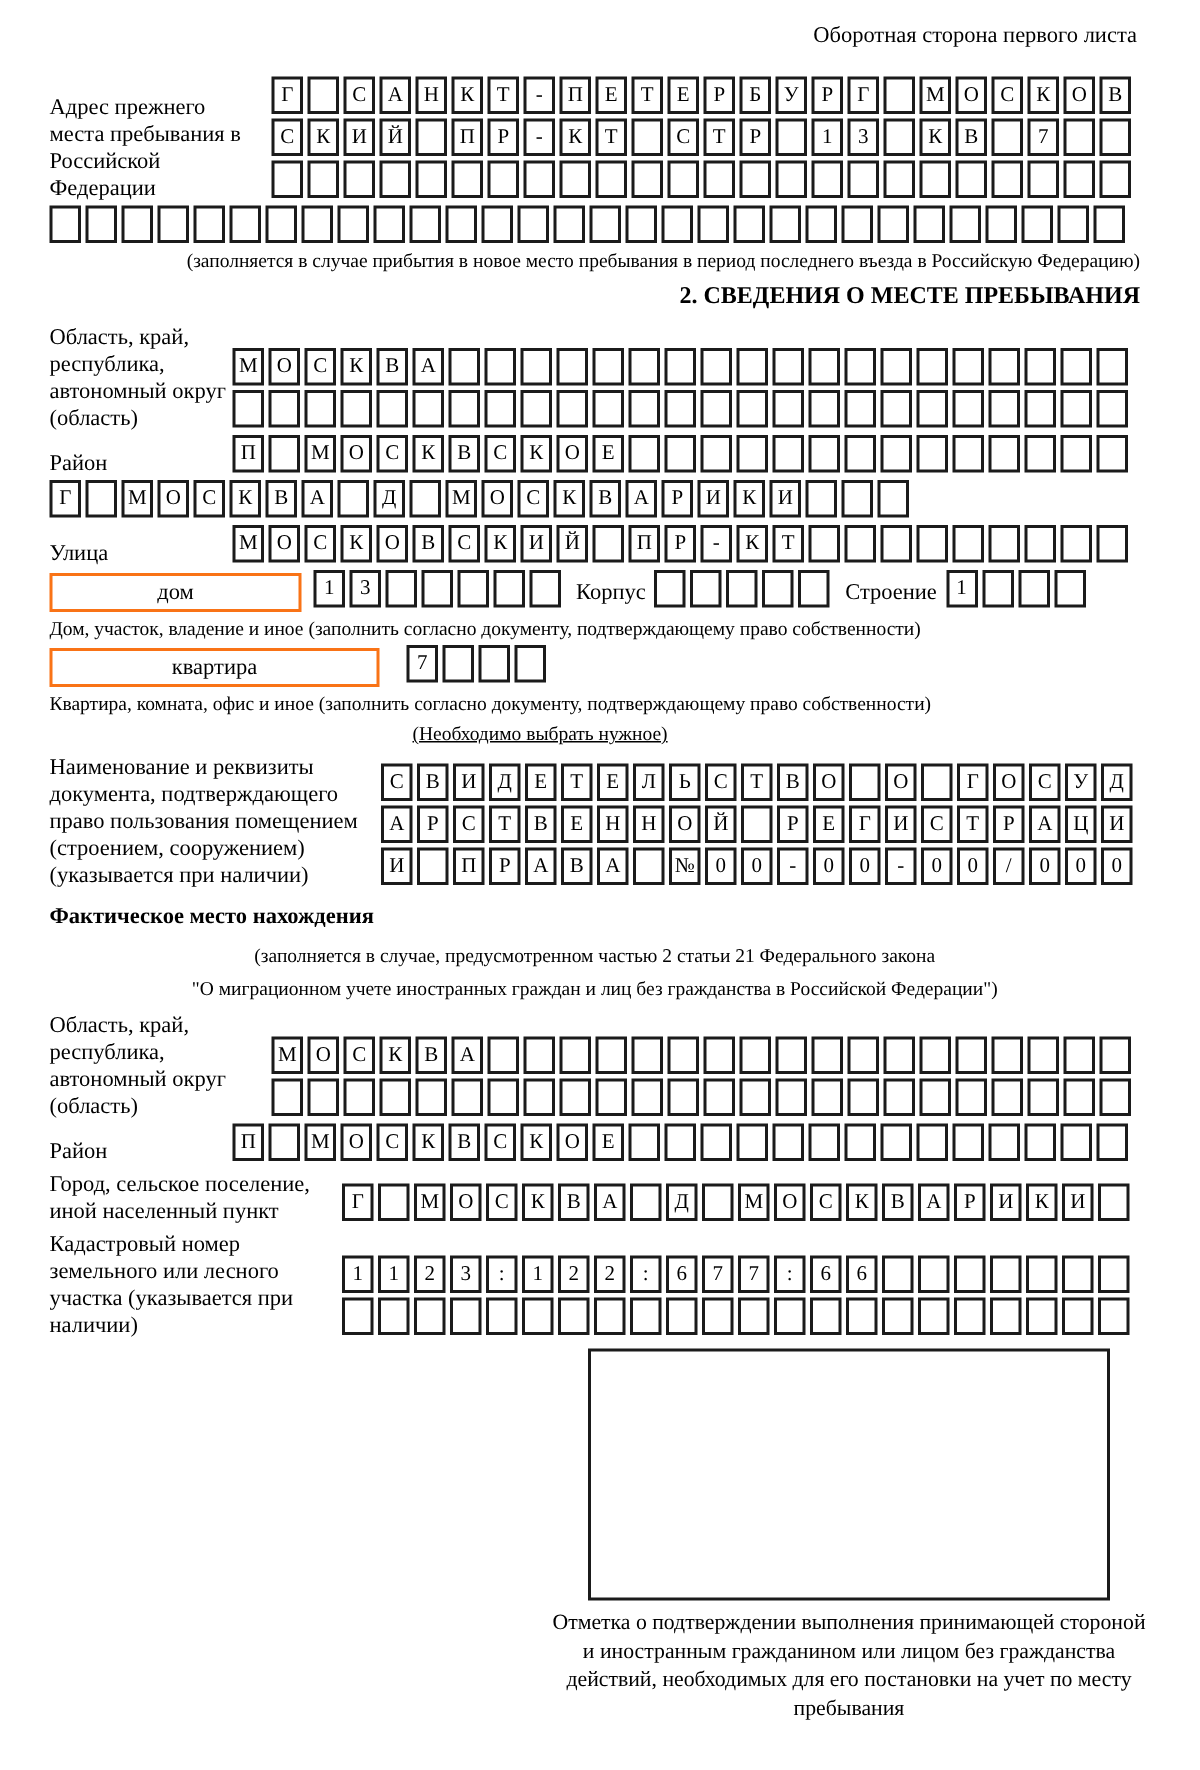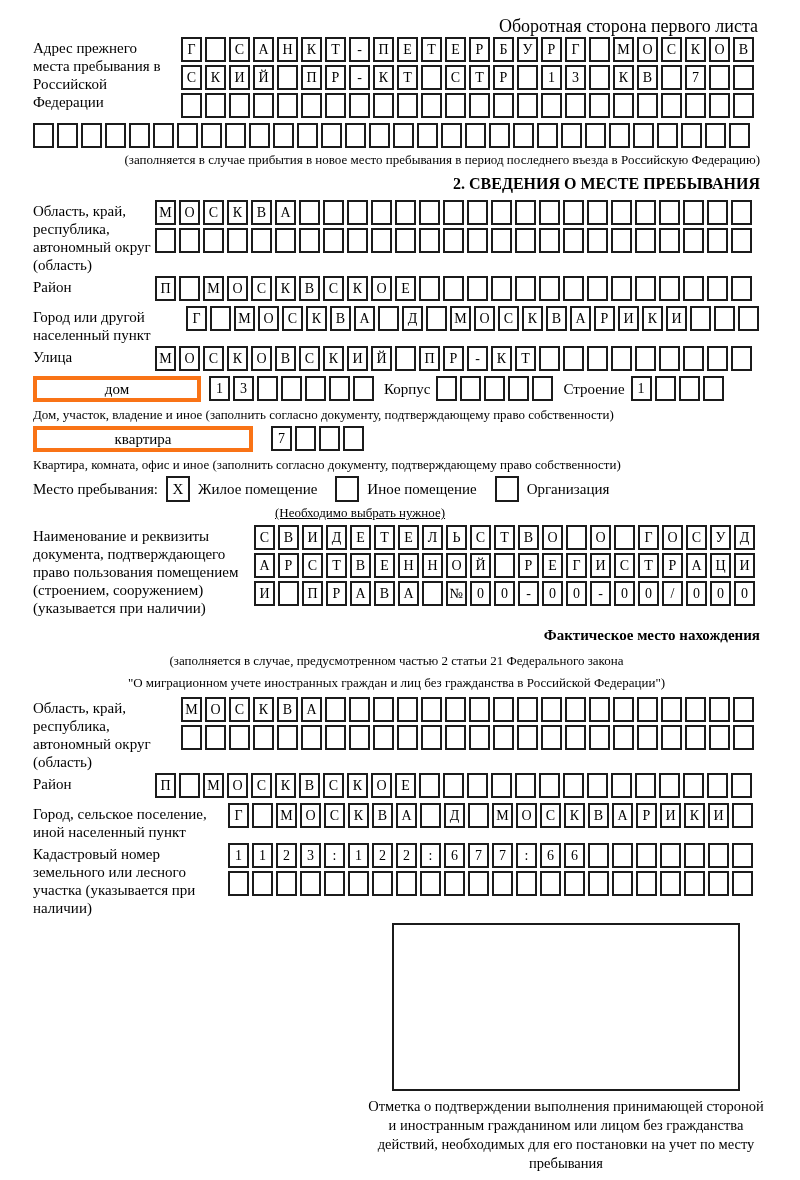--- a/index.html
+++ b/index.html
@@ -1,36 +1,36 @@
 <!DOCTYPE html>
 <html><head>
 <meta charset="utf-8">
 <style>
   html,body{margin:0;padding:0;background:#fff;}
   body{width:800px;height:1180px;overflow:hidden;color:#000;
        font-family:"Liberation Serif","DejaVu Serif",serif;}
   .page{padding:16px 40px 0 33px;box-sizing:border-box;width:800px;}
-  .hdr{text-align:right;font-size:18px;padding-right:2px;}
-  .frow{display:flex;align-items:flex-start;margin-bottom:2px;}
+  .hdr{text-align:right;font-size:15px;margin-bottom:18px;padding-right:2px;}
+  .frow{display:flex;align-items:flex-end;margin-bottom:2px;}
   .flabel{font-size:15px;line-height:18px;flex:none;padding-top:2px;padding-right:4px;box-sizing:border-box;}
   .w148{width:148px;}
   .w122{width:122px;}
   .w153{width:153px;}
   .w195{width:195px;}
   .w221{width:221px;}
   .stack{display:flex;flex-direction:column;}
   .cellrow{display:flex;gap:3px;margin-bottom:3px;flex:none;}
   .cell{width:21px;height:25px;border:2px solid #1b1b1b;box-sizing:border-box;
         display:flex;align-items:center;justify-content:center;
         font-size:14px;line-height:1;flex:none;background:#fff;}
   .note{font-size:13px;line-height:17px;margin:1px 0 3px 0;}
   .center{text-align:right;}
   .sectitle{font-weight:bold;font-size:16px;text-align:right;margin:7px 0 7px 0;}
-  .subtitle{font-weight:bold;font-size:15px;text-align:right;margin:10px 0 8px 0;}
-  .wbox{border:4px solid #f97316;height:26px;box-sizing:border-box;
+  .subtitle{font-weight:bold;font-size:15px;text-align:left;margin:10px 0 8px 0;}
+  .wbox{border:2px solid #f97316;height:26px;box-sizing:border-box;
         display:flex;align-items:center;justify-content:center;font-size:15px;flex:none;}
   .domw{width:168px;margin-right:8px;}
   .kvw{width:220px;margin-right:18px;}
   .inl{font-size:15px;line-height:26px;margin:0 6px 0 10px;flex:none;}
   .stayrow{align-items:center;margin-top:2px;}
   .staylabel{font-size:15px;margin-right:8px;}
   .cbox{width:24px;height:26px;border:2px solid #1b1b1b;box-sizing:border-box;
         display:inline-flex;align-items:center;justify-content:center;
         font-size:15px;flex:none;}
   .cblabel{font-size:15px;margin:0 18px 0 8px;}
@@ -253,21 +253,20 @@
         <span class="cell"></span>
         <span class="cell"></span>
         <span class="cell"></span>
         <span class="cell"></span>
         <span class="cell"></span>
         <span class="cell"></span>
       </div>
   </div>
 
   <div class="frow">
-    <div class="flabel w153">Город или другой населенный пункт</div>
     <div class="cellrow">
         <span class="cell">Г</span>
         <span class="cell"></span>
         <span class="cell">М</span>
         <span class="cell">О</span>
         <span class="cell">С</span>
         <span class="cell">К</span>
         <span class="cell">В</span>
         <span class="cell">А</span>
         <span class="cell"></span>
@@ -353,29 +352,20 @@
     <div class="wbox kvw">квартира</div>
     <div class="cellrow">
         <span class="cell">7</span>
         <span class="cell"></span>
         <span class="cell"></span>
         <span class="cell"></span>
       </div>
   </div>
   <div class="note">Квартира, комната, офис и иное (заполнить согласно документу, подтверждающему право собственности)</div>
 
-  <div class="frow stayrow">
-    <span class="staylabel">Место пребывания:</span>
-    <span class="cbox">X</span>
-    <span class="cblabel">Жилое помещение</span>
-    <span class="cbox"></span>
-    <span class="cblabel">Иное помещение</span>
-    <span class="cbox"></span>
-    <span class="cblabel">Организация</span>
-  </div>
   <div class="note choosenote">(Необходимо выбрать нужное)</div>
 
   <div class="frow">
     <div class="flabel w221">Наименование и реквизиты документа, подтверждающего право пользования помещением (строением, сооружением) (указывается при наличии)</div>
     <div class="stack">
       <div class="cellrow">
           <span class="cell">С</span>
           <span class="cell">В</span>
           <span class="cell">И</span>
           <span class="cell">Д</span>

